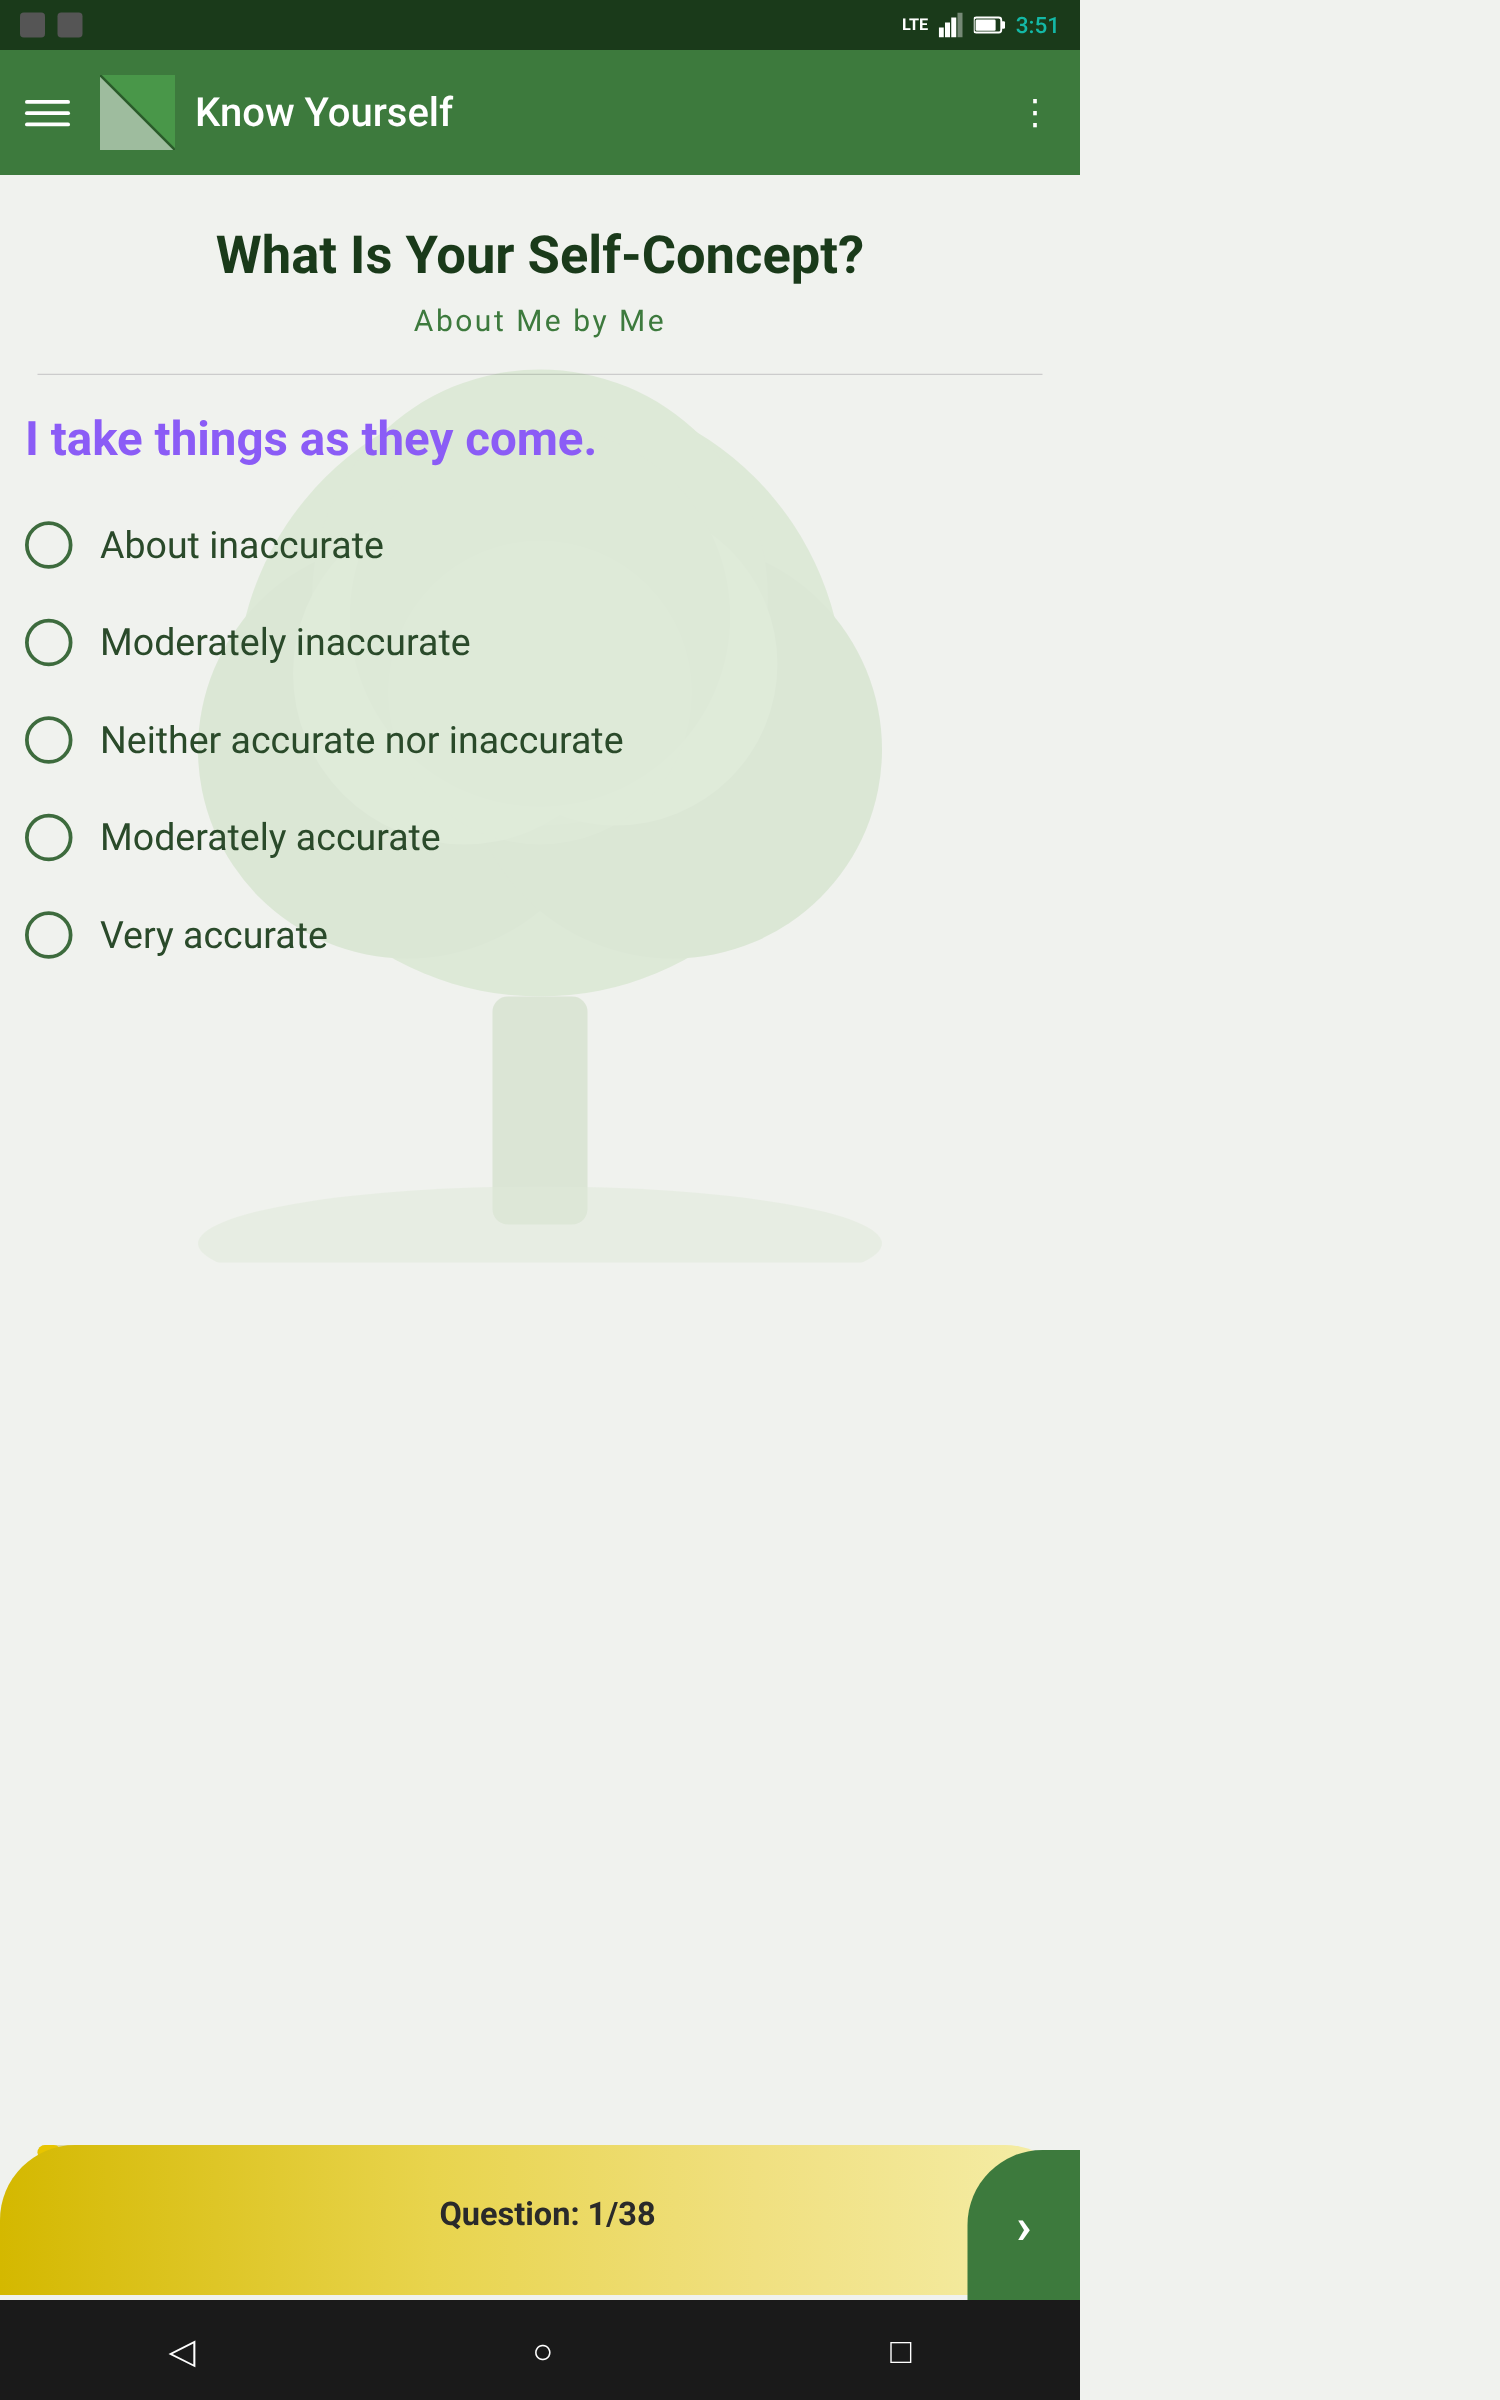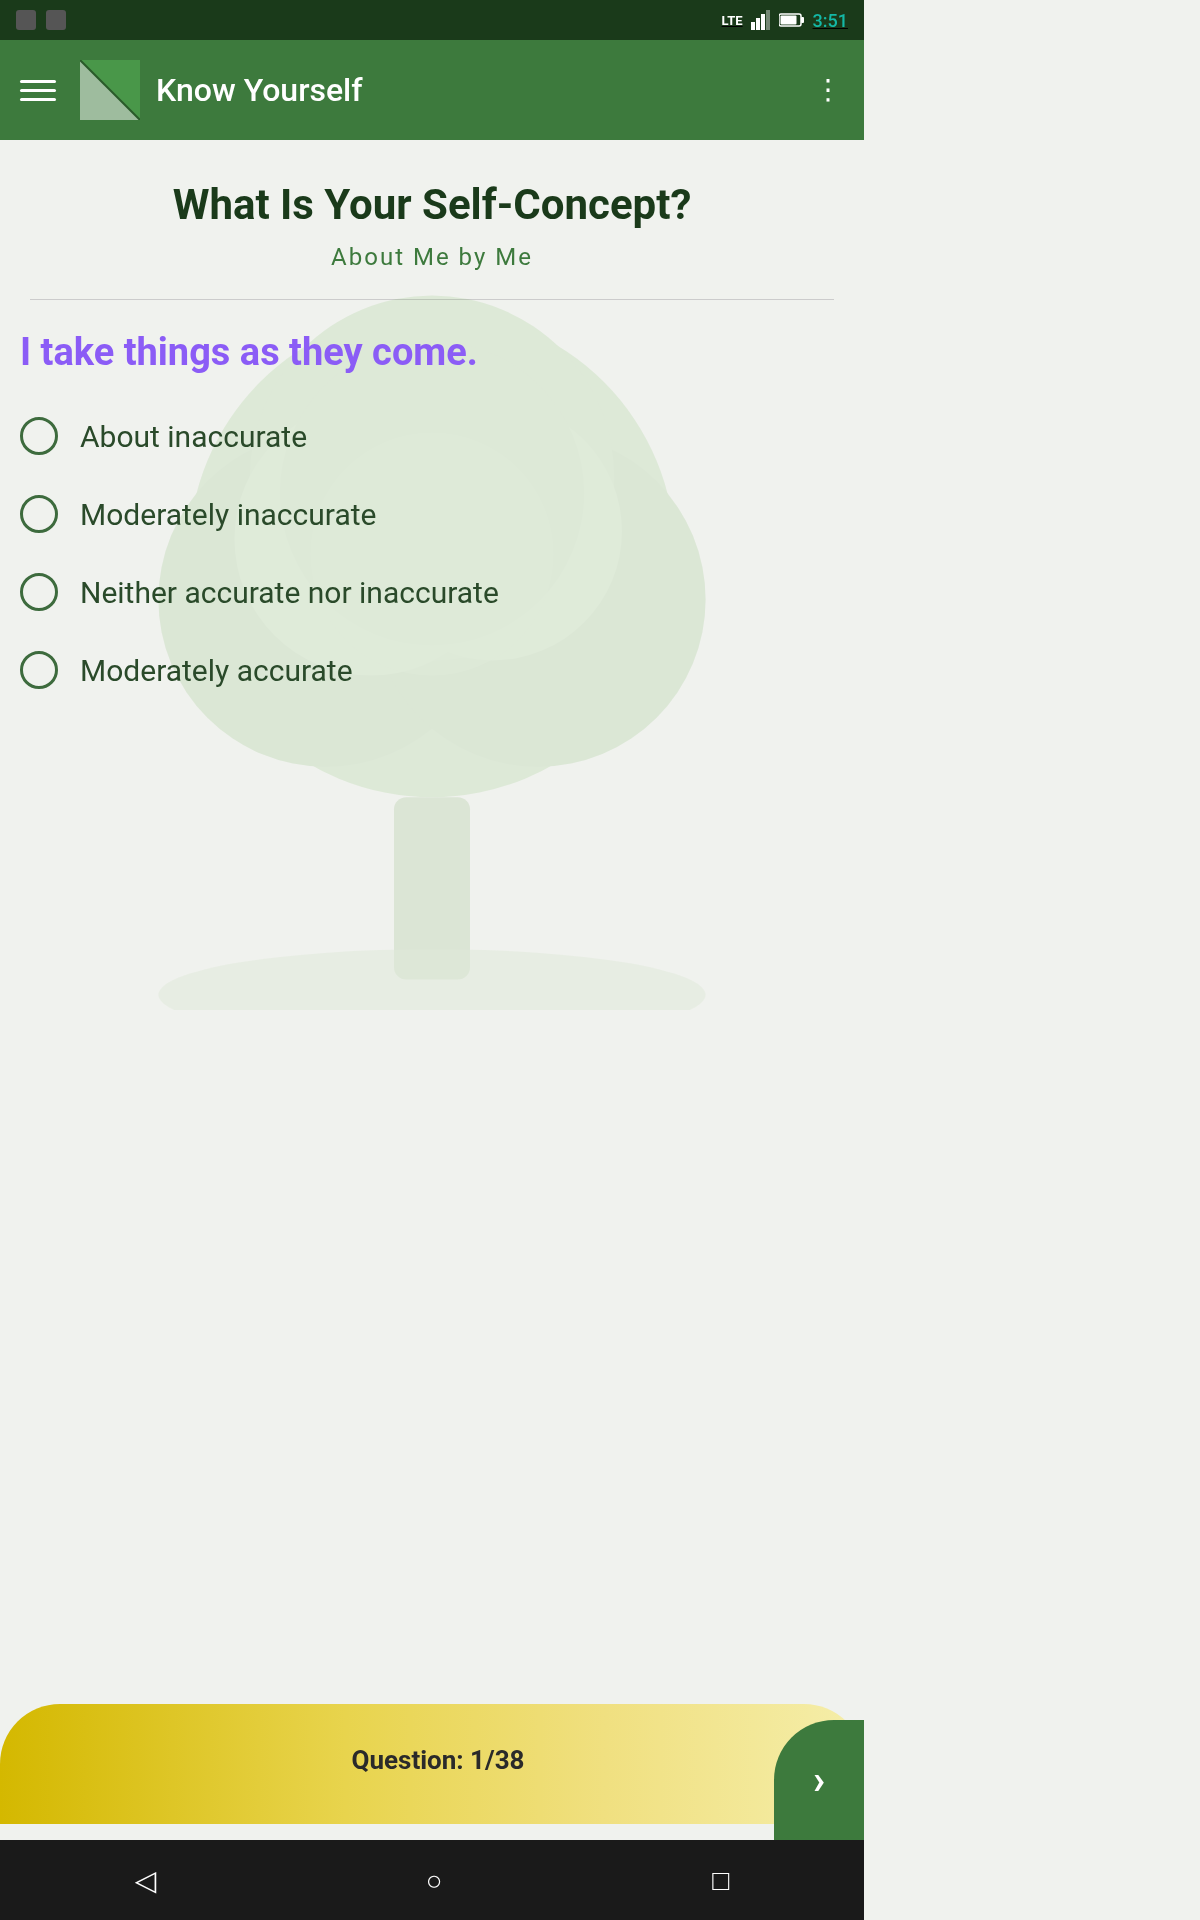--- a/index.html
+++ b/index.html
@@ -14,21 +14,20 @@
 
     
     .status-bar {
       width: 100%;
       height: 40px;
       background: #1a3a1a;
       display: flex;
       align-items: center;
       justify-content: space-between;
       padding: 0 16px;
-      text-decoration: underline;
     }
     .status-bar-left {
       display: flex;
       gap: 10px;
     }
     .status-icon {
       width: 22px;
       height: 22px;
       background: #888;
       border-radius: 3px;
@@ -164,21 +163,21 @@
       transform: translateX(-50%);
       width: 700px;
       height: 760px;
       opacity: 0.12;
       z-index: 1;
     }
 
     
     .bottom-bar {
       position: absolute;
-      bottom: 96px;
+      bottom: 84px;
       width: 100%;
       height: 120px;
       background: linear-gradient(to right, #d4b800 0%, #e8d44d 40%, #f0e080 70%, #f5eeaa 100%);
       border-radius: 60px 60px 0 0;
       display: flex;
       align-items: center;
       justify-content: center;
       padding-left: 12px;
     }
     .question-counter {
@@ -320,20 +319,24 @@
   <div class="option">
     <div class="radio-circle"></div>
     <span class="option-label">Neither accurate nor inaccurate</span>
   </div>
 
   <div class="option">
     <div class="radio-circle"></div>
     <span class="option-label">Moderately accurate</span>
   </div>
 
+  <div class="option">
+    <div class="radio-circle"></div>
+    <span class="option-label">Very accurate</span>
+  </div>
 </div>
 
 <div class="progress-dot"></div>
 
 <div style="position:absolute; bottom: 192px; left: 30px; right: 100px; height: 12px;">
   <div style="width:100%; height:12px; background:rgba(180,160,0,0.3); border-radius:6px;">
     <div style="height:12px; background:#e8c500; border-radius:6px; width:2.6%;"></div>
   </div>
 </div>
 

